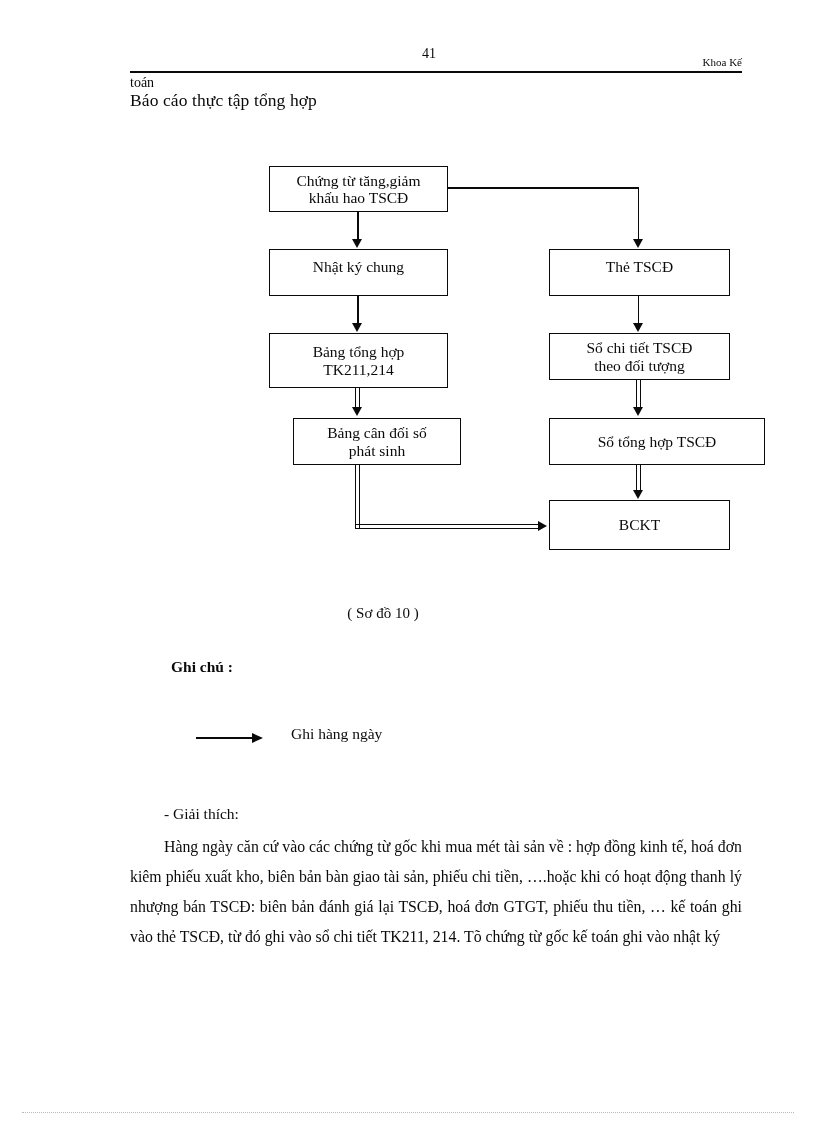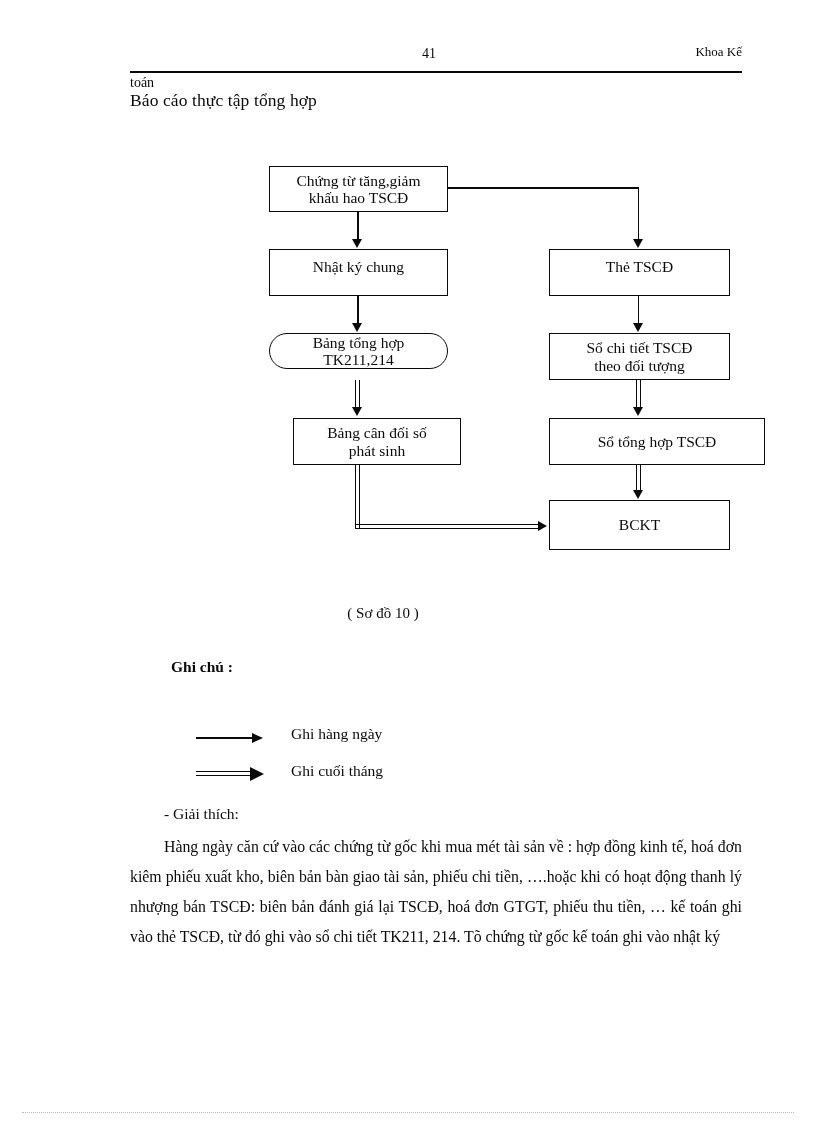--- a/index.html
+++ b/index.html
@@ -42,22 +42,22 @@
   .hdr-page {
     position: absolute;
     left: 292px;
     top: 2px;
     font-size: 14px;
     white-space: nowrap;
   }
   .hdr-right {
     position: absolute;
     right: 0;
-    top: 0;
-    font-size: 13px;
+    top: 12px;
+    font-size: 11px;
     white-space: nowrap;
   }
   .hdr-rule {
     position: absolute;
     left: 130px;
     top: 71px;
     width: 612px;
     height: 0;
     border-top: 2.2px solid #0a0a0a;
   }
@@ -257,21 +257,21 @@
       <div>
         <span>Chứng từ tăng,giảm</span>
         <span>khấu hao  TSCĐ</span>
       </div>
     </div>
 
     <div class="node" style="left:269px; top:240px; width:179px; height:47px;">
       <span style="margin-top:-12px;">Nhật ký chung</span>
     </div>
 
-    <div class="node" style="left:269px; top:324px; width:179px; height:36px;border-radius:21px;">
+    <div class="node" style="left:269px; top:324px; width:179px; height:55px;">
       <div>
         <span>Bảng tổng hợp</span>
         <span>TK211,214</span>
       </div>
     </div>
 
     <div class="node" style="left:269px; top:409px; width:168px; height:47px;margin-left:24px;">
       <div>
         <span>Bảng cân đối số</span>
         <span>phát sinh</span>
@@ -330,25 +330,20 @@
   </div>
 
   <div class="legend-title">Ghi chú :</div>
 
   <div class="legend-row" style="left:0; top:729px; width:816px;">
     <div class="lg-line-single"></div>
     <div class="lg-head-thin"></div>
     <div class="legend-label">Ghi hàng ngày</div>
   </div>
 
-  <div class="legend-row" style="left:0; top:766px; width:816px;">
-    <div class="lg-line-double"></div>
-    <div class="lg-head-thick"></div>
-    <div class="legend-label">Ghi cuối tháng</div>
-  </div>
 
   <div class="body-block">
     <p class="body-lead">- Giải thích:</p>
     <p class="body-para">
       <span>Hàng ngày căn cứ vào các chứng từ gốc khi mua mét tài sản về : hợp đồng</span>
       <span>kinh tế, hoá đơn kiêm phiếu xuất kho, biên bản bàn giao tài sản, phiếu chi</span>
       <span>tiền, ….hoặc khi có hoạt động thanh lý nhượng bán TSCĐ: biên bản đánh giá</span>
       <span>lại TSCĐ, hoá đơn GTGT, phiếu thu tiền, … kế toán ghi vào thẻ TSCĐ, từ đó</span>
       <span>ghi vào sổ chi tiết TK211, 214. Tõ chứng từ gốc kế toán ghi vào nhật ký</span>
     </p>

